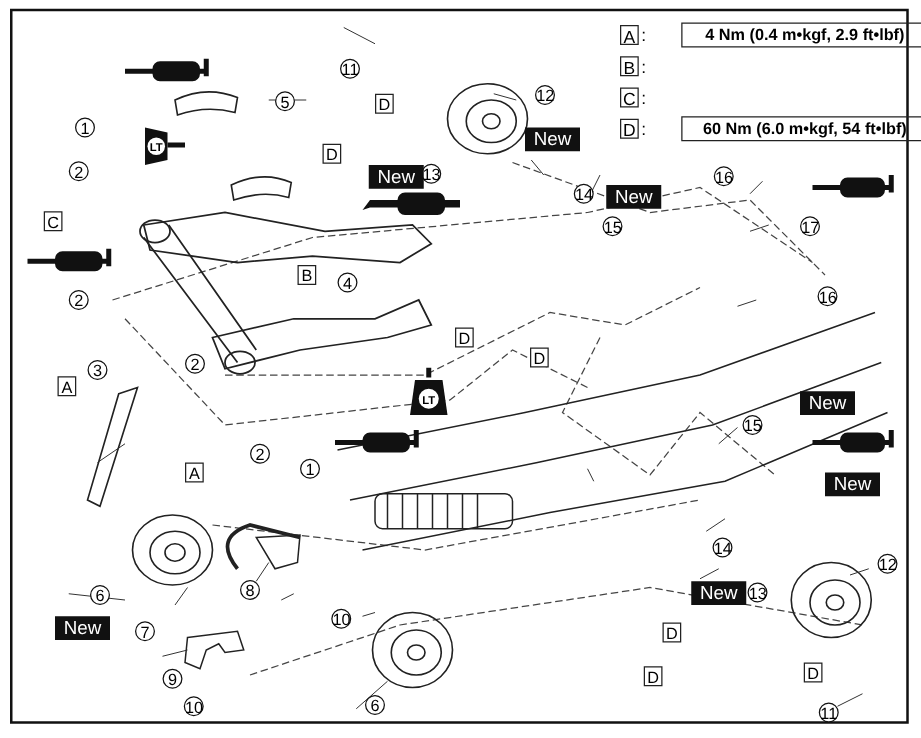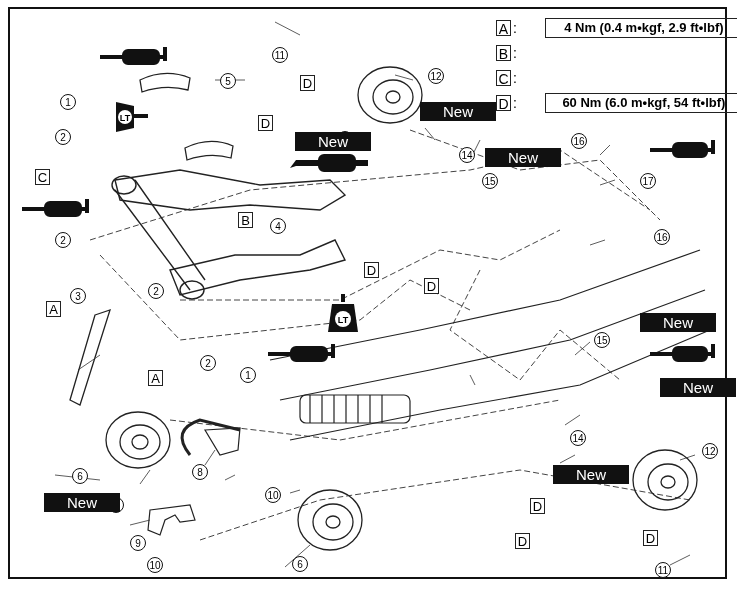--- a/index.html
+++ b/index.html
@@ -8,26 +8,26 @@
   #frame { position:absolute; left:8px; top:7px; width:719px; height:572px;
            border:2px solid #111; box-sizing:border-box; }
   svg#art { position:absolute; left:0; top:0; }
   .torque-row { position:absolute; left:496px; height:20px; display:flex; align-items:center; }
   .torque-key { width:15px; height:16px; border:1px solid #222; font-size:14px;
                 line-height:16px; text-align:center; box-sizing:border-box; }
   .torque-colon { font-size:14px; margin:0 4px 0 2px; }
   .torque-val { width:198px; height:20px; border:1.5px solid #222; box-sizing:border-box;
                 font-weight:bold; font-size:13px; line-height:18px; text-align:center;margin-left:24px; }
   .callout { position:absolute; width:16px; height:16px; border:1px solid #111;
-             border-radius:50%; font-size:10px; line-height:15px; text-align:center;
+             border-radius:50%; font-size:13px; line-height:15px; text-align:center;
              box-sizing:border-box; background:#fff; }
   .key { position:absolute; width:15px; height:16px; border:1px solid #222; background:#fff;
          font-size:13px; line-height:15px; text-align:center; box-sizing:border-box; }
   .new { position:absolute; background:#111; color:#fff; font-size:15px;
-         padding:0 23px; height:19px; line-height:19px; }
+         padding:0 7px; height:19px; line-height:19px; }
   .lt { position:absolute; }
 </style>
 </head>
 <body>
 
 <div id="frame"></div>
 
 <svg id="art" width="737" height="590">
   <g fill="none" stroke="#222" stroke-width="1">
 

